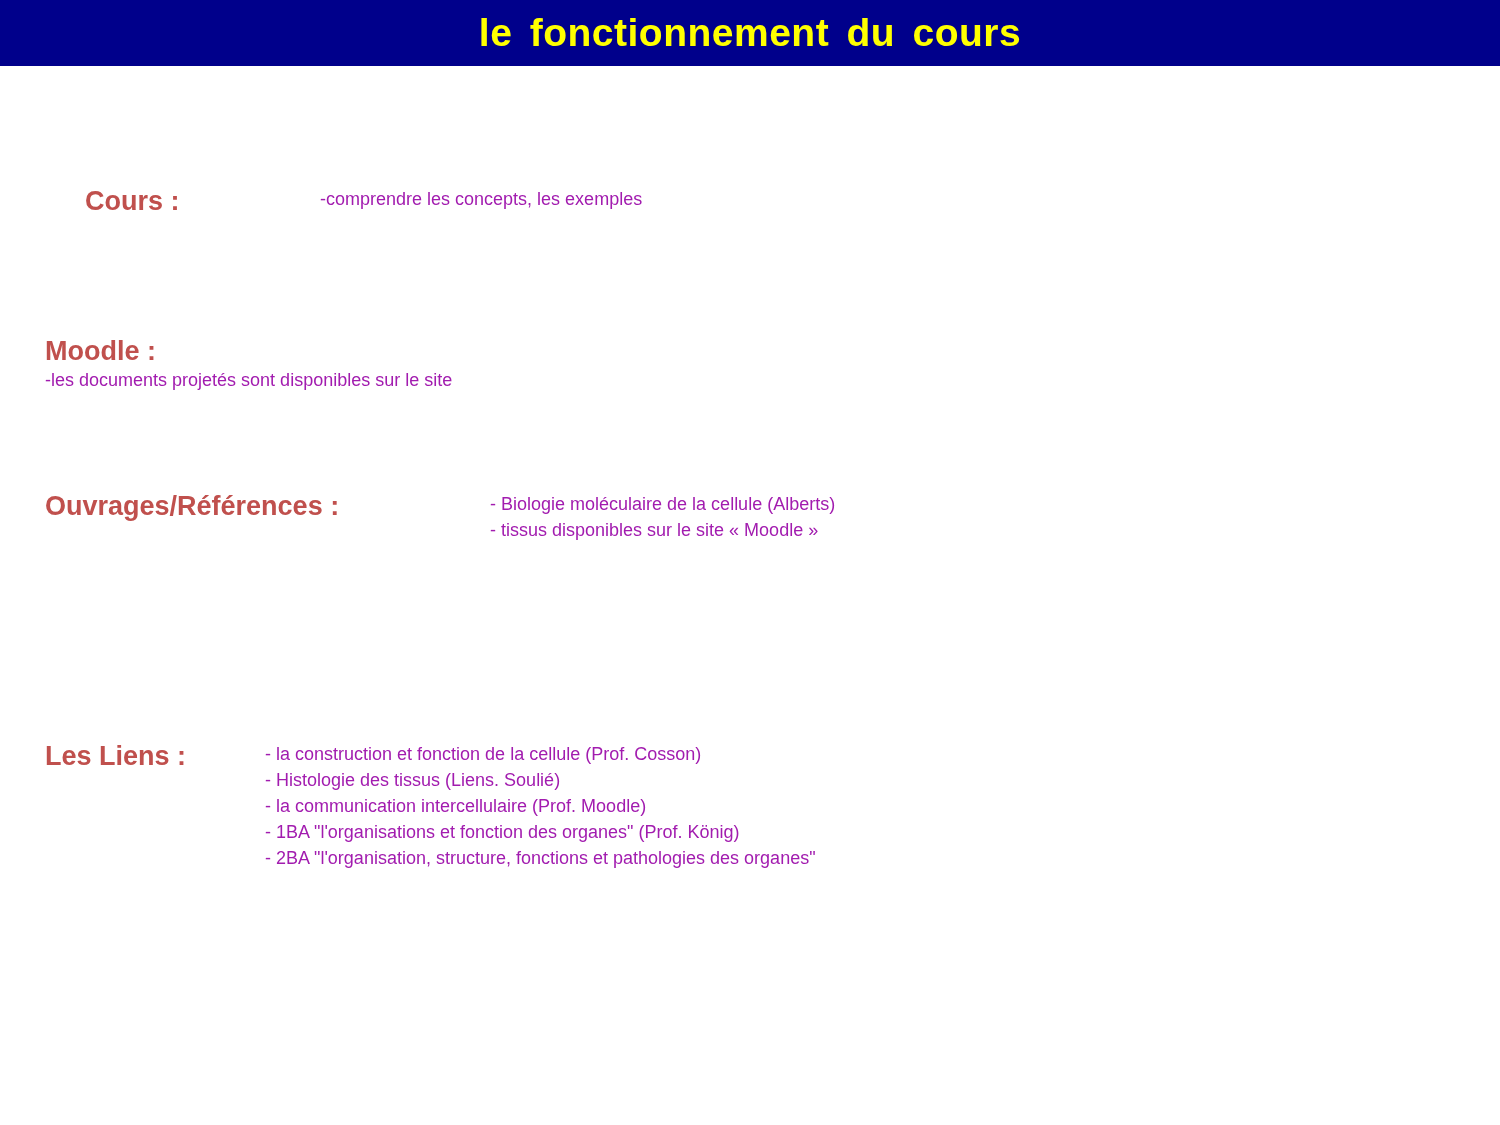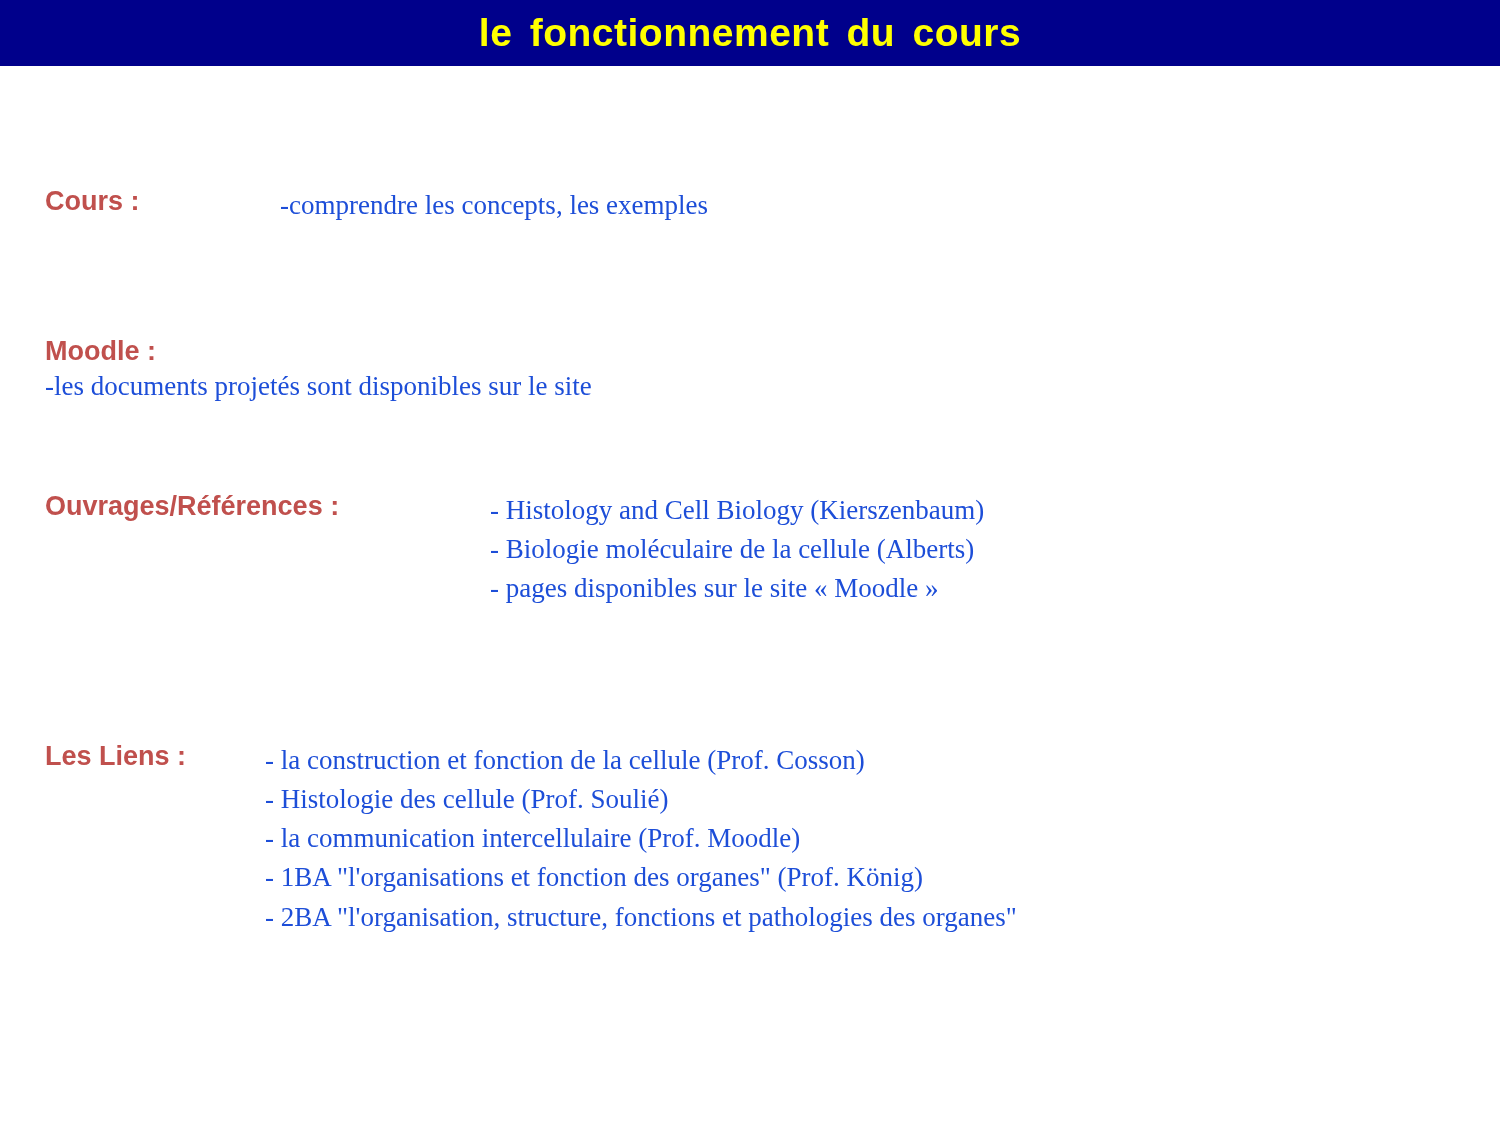--- a/index.html
+++ b/index.html
@@ -51,32 +51,32 @@
     align-items: flex-start;
   }
   .label {
     color: #C0504D;
     font-weight: bold;
     font-size: 27px;
     white-space: nowrap;
     font-family: "Liberation Sans", sans-serif;
   }
   .lines {
-    color: #1d4ed8;
-    font-size: 27px;
-    font-family: Liberation Serif, serif;
+    color: #a21caf;
+    font-size: 18px;
+    font-family: Liberation Sans, sans-serif;
   }
   .lines .line {
     line-height: 1.45;
     white-space: nowrap;
   }
 
   
   #block-cours      { left: 45px;  top: 120px; }
-  #block-cours .label { width: 235px; }
+  #block-cours .label { width: 235px; margin-left: 40px; }
 
   #block-moodle     { left: 45px;  top: 270px; flex-direction: column; }
   #block-moodle .label { width: 235px; }
 
   #block-ouvrages   { left: 45px;  top: 425px; }
   #block-ouvrages .label { width: 445px; }
 
   #block-liens      { left: 45px;  top: 675px; }
   #block-liens .label { width: 220px; }
 </style>
@@ -101,31 +101,30 @@
     <div class="block" id="block-moodle">
       <div class="label">Moodle :</div>
       <div class="lines">
         <div class="line">-les  documents projetés sont disponibles sur le site</div>
       </div>
     </div>
 
     <div class="block" id="block-ouvrages">
       <div class="label">Ouvrages/Références :</div>
       <div class="lines">
-        <div class="line">- Histology and Cell Biology (Kierszenbaum)</div>
         <div class="line">- Biologie moléculaire de la cellule (Alberts)</div>
-        <div class="line">- pages disponibles sur le site « Moodle »</div>
+        <div class="line">- tissus disponibles sur le site « Moodle »</div>
       </div>
     </div>
 
     <div class="block" id="block-liens">
       <div class="label">Les Liens :</div>
       <div class="lines">
         <div class="line">- la construction et fonction de la cellule (Prof. Cosson)</div>
-        <div class="line">- Histologie des cellule (Prof. Soulié)</div>
+        <div class="line">- Histologie des tissus (Liens. Soulié)</div>
         <div class="line">- la communication intercellulaire (Prof. Moodle)</div>
         <div class="line">- 1BA "l'organisations et fonction des organes" (Prof. König)</div>
         <div class="line">- 2BA "l'organisation, structure, fonctions et pathologies des organes"</div>
       </div>
     </div>
 
   </div>
 </div>
 
 </body></html>

